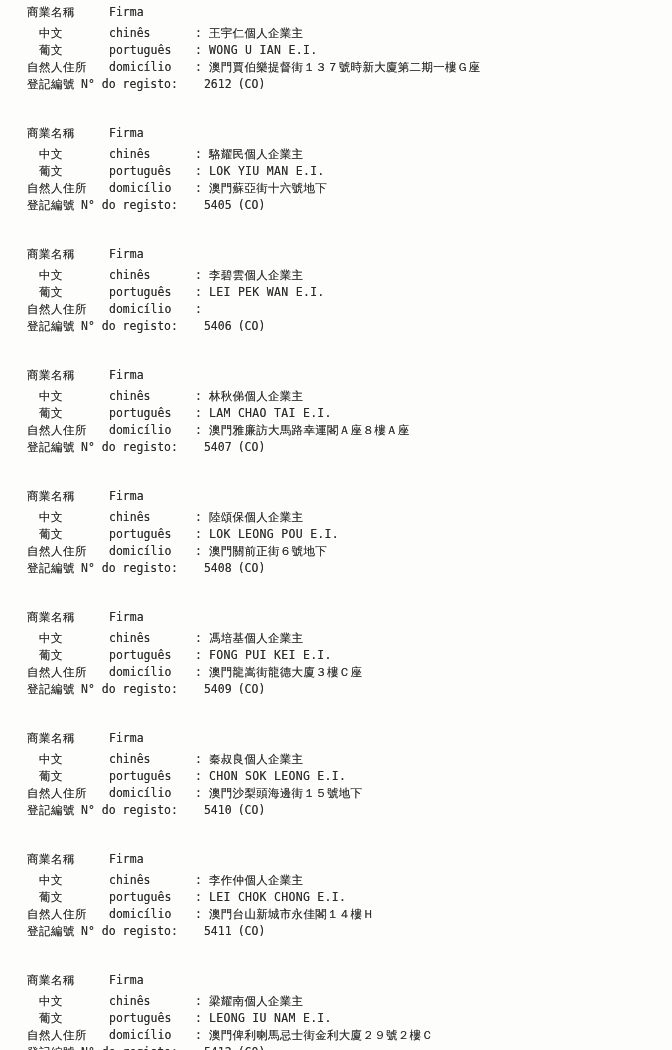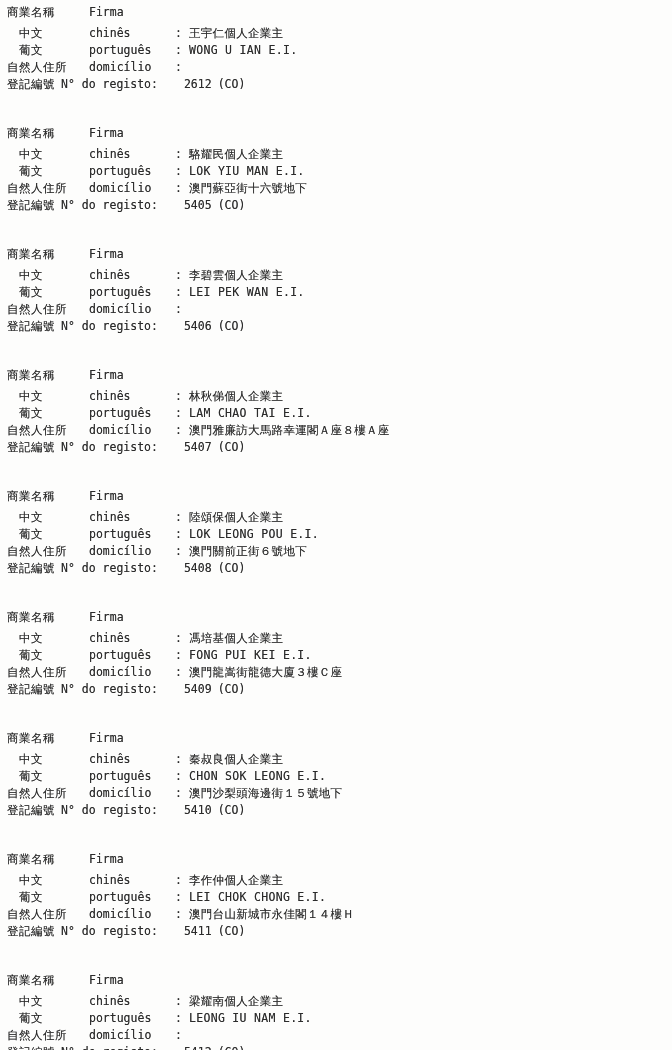--- a/index.html
+++ b/index.html
@@ -20,21 +20,21 @@
   .page {
     width: 672px;
   }
   .record {
     margin-bottom: 32px;
   }
   .line {
     display: flex;
     align-items: baseline;
     height: 17px;
-    padding-left: 7px;
+    padding-left: 27px;
     white-space: nowrap;
   }
   .line.firm-line {
     margin-bottom: 4px;
   }
   .zh {
     width: 82px;
     flex: 0 0 82px;
     letter-spacing: 0.5px;
   }
@@ -75,20 +75,21 @@
     <div class="line">
       <span class="zh indent">葡文</span>
       <span class="pt">português</span>
       <span class="colon">:</span>
       <span class="value">WONG U IAN E.I.</span>
     </div>
     <div class="line">
       <span class="zh">自然人住所</span>
       <span class="pt">domicílio</span>
       <span class="colon">:</span>
+      <span class="value">澳門賈伯樂提督街１３７號時新大廈第二期一樓Ｇ座</span>
     </div>
     <div class="line">
       <span class="zh" style="width:auto;flex:0 0 auto;">登記編號</span>
       <span class="reg-pt">N° do registo:</span>
       <span class="reg-no">2612</span>
       <span class="reg-suf">(CO)</span>
     </div>
   </section>
 
   <section class="record">
@@ -321,20 +322,21 @@
     <div class="line">
       <span class="zh indent">葡文</span>
       <span class="pt">português</span>
       <span class="colon">:</span>
       <span class="value">LEONG IU NAM E.I.</span>
     </div>
     <div class="line">
       <span class="zh">自然人住所</span>
       <span class="pt">domicílio</span>
       <span class="colon">:</span>
+      <span class="value">澳門俾利喇馬忌士街金利大廈２９號２樓Ｃ</span>
     </div>
     <div class="line">
       <span class="zh" style="width:auto;flex:0 0 auto;">登記編號</span>
       <span class="reg-pt">N° do registo:</span>
       <span class="reg-no">5412</span>
       <span class="reg-suf">(CO)</span>
     </div>
   </section>
 </main>
 

